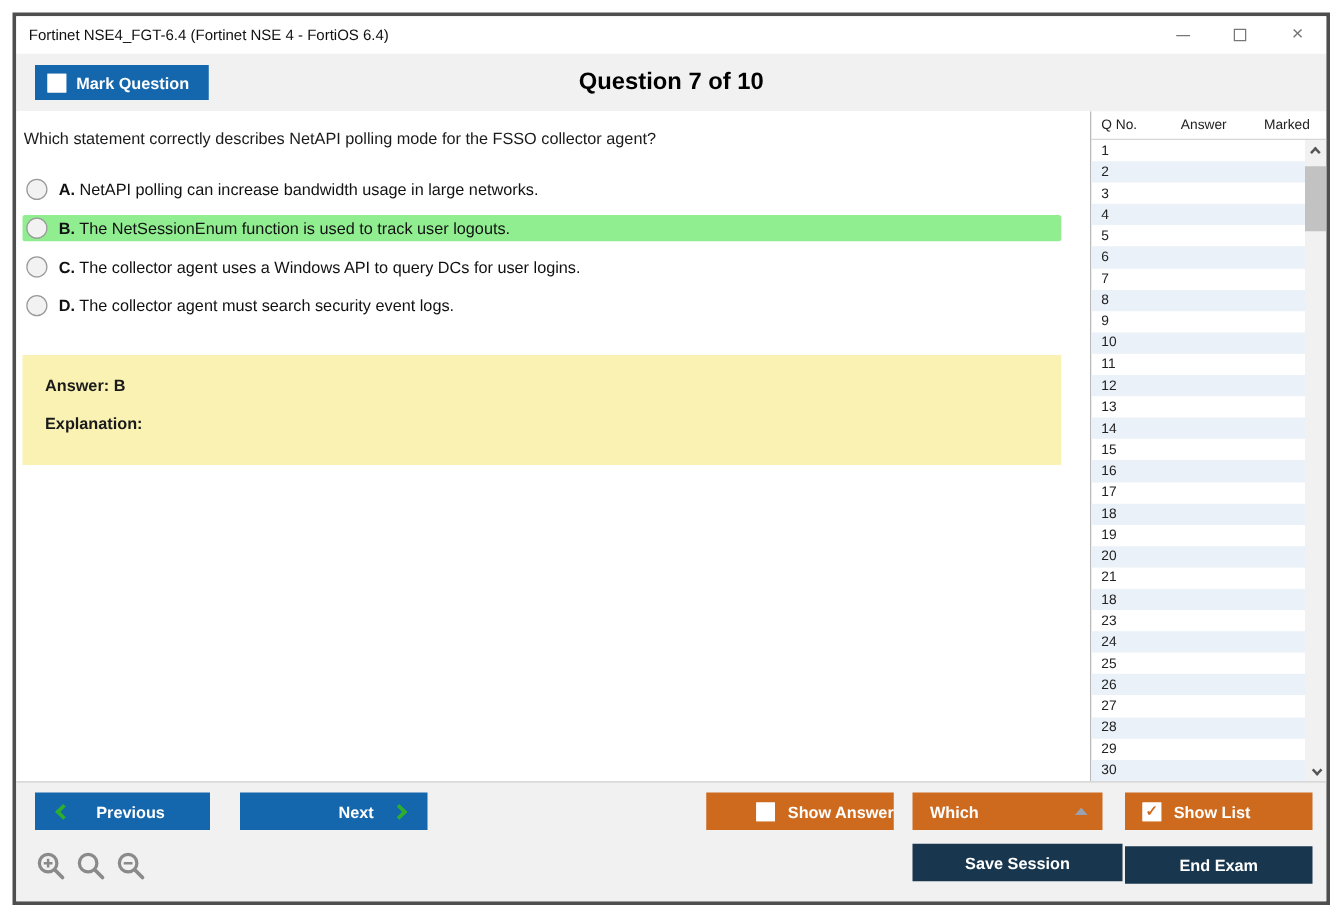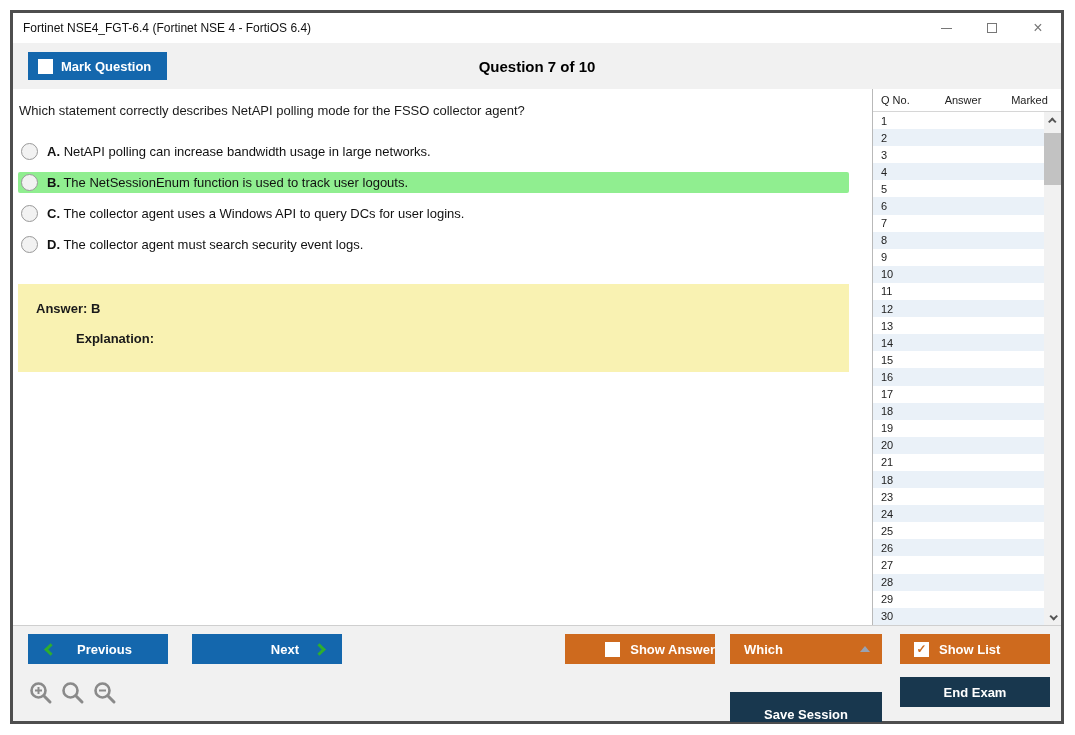--- a/index.html
+++ b/index.html
@@ -15,21 +15,21 @@
   .win-btn { width:46px; height:30px; display:flex; align-items:center; justify-content:center; color:#777; }
   .minimize-bar { width:11px; height:0; border-top:1px solid #777; }
   .maximize-box { width:10px; height:10px; border:1px solid #777; }
   .close-glyph { font-size:16px; line-height:1; color:#777; }
 
   
   .header { height:46px; background:#f1f1f1; position:relative; display:flex; align-items:center; }
   .mark-btn { position:absolute; left:15px; top:9px; height:28px; background:var(--blue);
               color:#fff; font-weight:bold; font-size:13px; display:flex; align-items:center;
               gap:8px; padding:0 16px 0 10px; cursor:default; }
-  .q-counter { width:100%; text-align:center; font-size:15px; font-weight:bold; color:#000; }
+  .q-counter { width:100%; text-align:center; font-size:19px; font-weight:bold; color:#000; }
 
   
   .checkbox { width:15px; height:15px; background:#fff; border:1px solid #fff; display:inline-flex;
               align-items:center; justify-content:center; font-size:12px; font-weight:bold; flex:none; }
   .checkbox.checked { color:var(--orange); }
 
   
   .content { display:flex; height:536px; }
   .main { flex:1; background:#fff; padding:14px 6px 0 5px; position:relative; }
   .question-text { font-size:13px; color:#1a1a1a; padding-left:1px; }
@@ -37,21 +37,21 @@
   .option { display:flex; align-items:center; gap:9px; height:21px; margin-bottom:10px;
             width:831px; border-radius:2px; padding-left:3px; }
   .option.highlight { background:var(--green); }
   .radio { width:17px; height:17px; border-radius:50%; border:1px solid #999;
            background:#f2f2f2; flex:none; }
   .opt-line { font-size:13px; color:#111; white-space:nowrap; }
   .opt-letter { font-weight:bold; }
   .answer-box { margin-top:29px; width:831px; height:88px; background:var(--yellow);
                 padding:17px 18px; }
   .answer-line { font-size:13px; font-weight:bold; color:#1a1a1a; }
-  .explanation-line { margin-top:15px; font-size:13px; font-weight:bold; color:#1a1a1a;margin-left:40px; }
+  .explanation-line { margin-top:15px; font-size:13px; font-weight:bold; color:#1a1a1a; }
 
   
   .sidebar { width:189px; border-left:1px solid #b9b9b9; display:flex; flex-direction:column; background:#fff; }
   .side-header { height:23px; display:grid; grid-template-columns:55px 70px 1fr; align-items:center;
                  font-size:11px; color:#222; border-bottom:1px solid #d6d6d6; }
   .side-header .h-qno { padding-left:8px; }
   .side-header .h-ans { text-align:center; }
   .side-header .h-marked { text-align:center; }
   .side-body { flex:1; display:flex; overflow:hidden; }
   .qlist { flex:1; }
@@ -77,21 +77,21 @@
   .btn-orange { background:var(--orange); }
   .btn-navy { background:var(--navy); }
   .chev { width:9px; height:9px; border-left:3px solid #2eae2e; border-bottom:3px solid #2eae2e; flex:none; }
   .chev.left { transform:rotate(45deg); }
   .chev.right { transform:rotate(225deg); }
   #btn-previous { left:15px; top:8px; width:140px; gap:22px; justify-content:flex-start; padding-left:18px; }
   #btn-next { left:179px; top:8px; width:150px; gap:16px; justify-content:flex-end; padding-right:18px; }
   #btn-show-answer { left:552px; top:8px; width:150px; gap:10px; justify-content:flex-end; padding-left:14px; }
   #btn-review { left:717px; top:8px; width:152px; justify-content:space-between; padding:0 12px 0 14px; }
   #btn-show-list { left:887px; top:8px; width:150px; gap:10px; justify-content:flex-start; padding-left:14px; }
-  #btn-save-session { left:717px; top:66px; width:152px;align-items:flex-end; }
+  #btn-save-session { left:717px; top:49px; width:168px; }
   #btn-end-exam { left:887px; top:51px; width:150px; }
   .caret-up { width:0; height:0; border-left:5px solid transparent; border-right:5px solid transparent;
               border-bottom:6px solid #98a2b3; }
   .zoom-tools { position:absolute; left:15px; top:54px; display:flex; gap:6px; align-items:center; }
   .zoom-tools svg { display:block; }
 </style>
 </head>
 <body>
 
 <div id="window">

